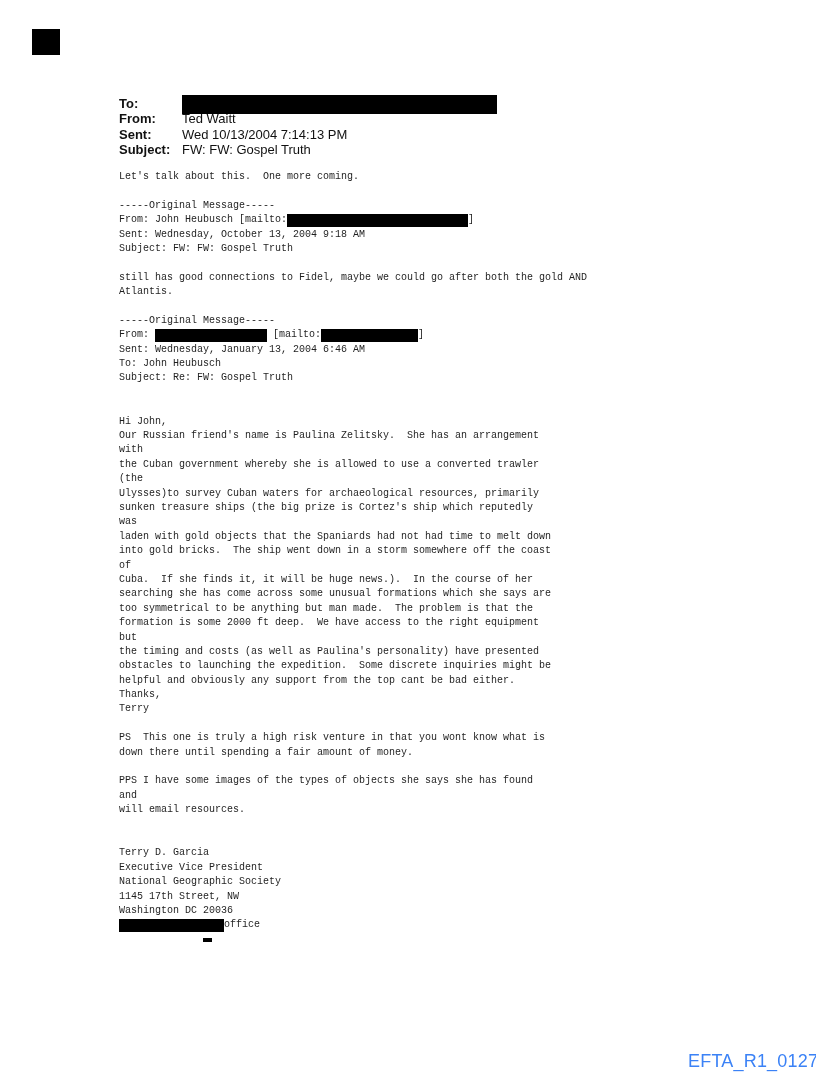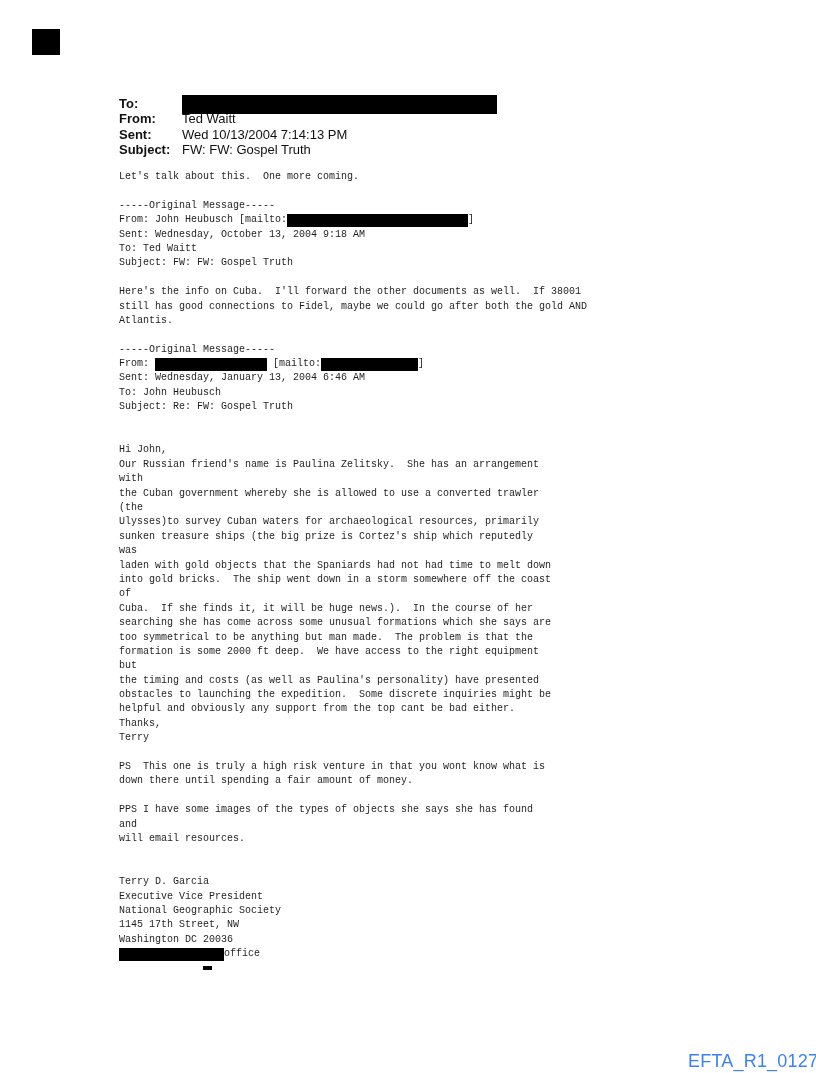--- a/index.html
+++ b/index.html
@@ -94,24 +94,22 @@
         <span class="hval">FW: FW: Gospel Truth</span>
       </div>
     </div>
 
   <div class="email-body" id="email-body">
       <div class="bline">Let's talk about this.  One more coming.</div>
       <div class="bline"></div>
       <div class="bline">-----Original Message-----</div>
       <div class="bline">From: John Heubusch [mailto:<span class="rbar" style="width: 181px;"></span>]</div>
       <div class="bline">Sent: Wednesday, October 13, 2004 9:18 AM</div>
-      <div class="bline">To: Ted Waitt</div>
       <div class="bline">Subject: FW: FW: Gospel Truth</div>
       <div class="bline"></div>
-      <div class="bline">Here's the info on Cuba.  I'll forward the other documents as well.  If 38001</div>
       <div class="bline">still has good connections to Fidel, maybe we could go after both the gold AND</div>
       <div class="bline">Atlantis.</div>
       <div class="bline"></div>
       <div class="bline">-----Original Message-----</div>
       <div class="bline">From: <span class="rbar" style="width: 112px;"></span> [mailto:<span class="rbar" style="width: 97px;"></span>]</div>
       <div class="bline">Sent: Wednesday, January 13, 2004 6:46 AM</div>
       <div class="bline">To: John Heubusch</div>
       <div class="bline">Subject: Re: FW: Gospel Truth</div>
       <div class="bline"></div>
       <div class="bline"></div>

